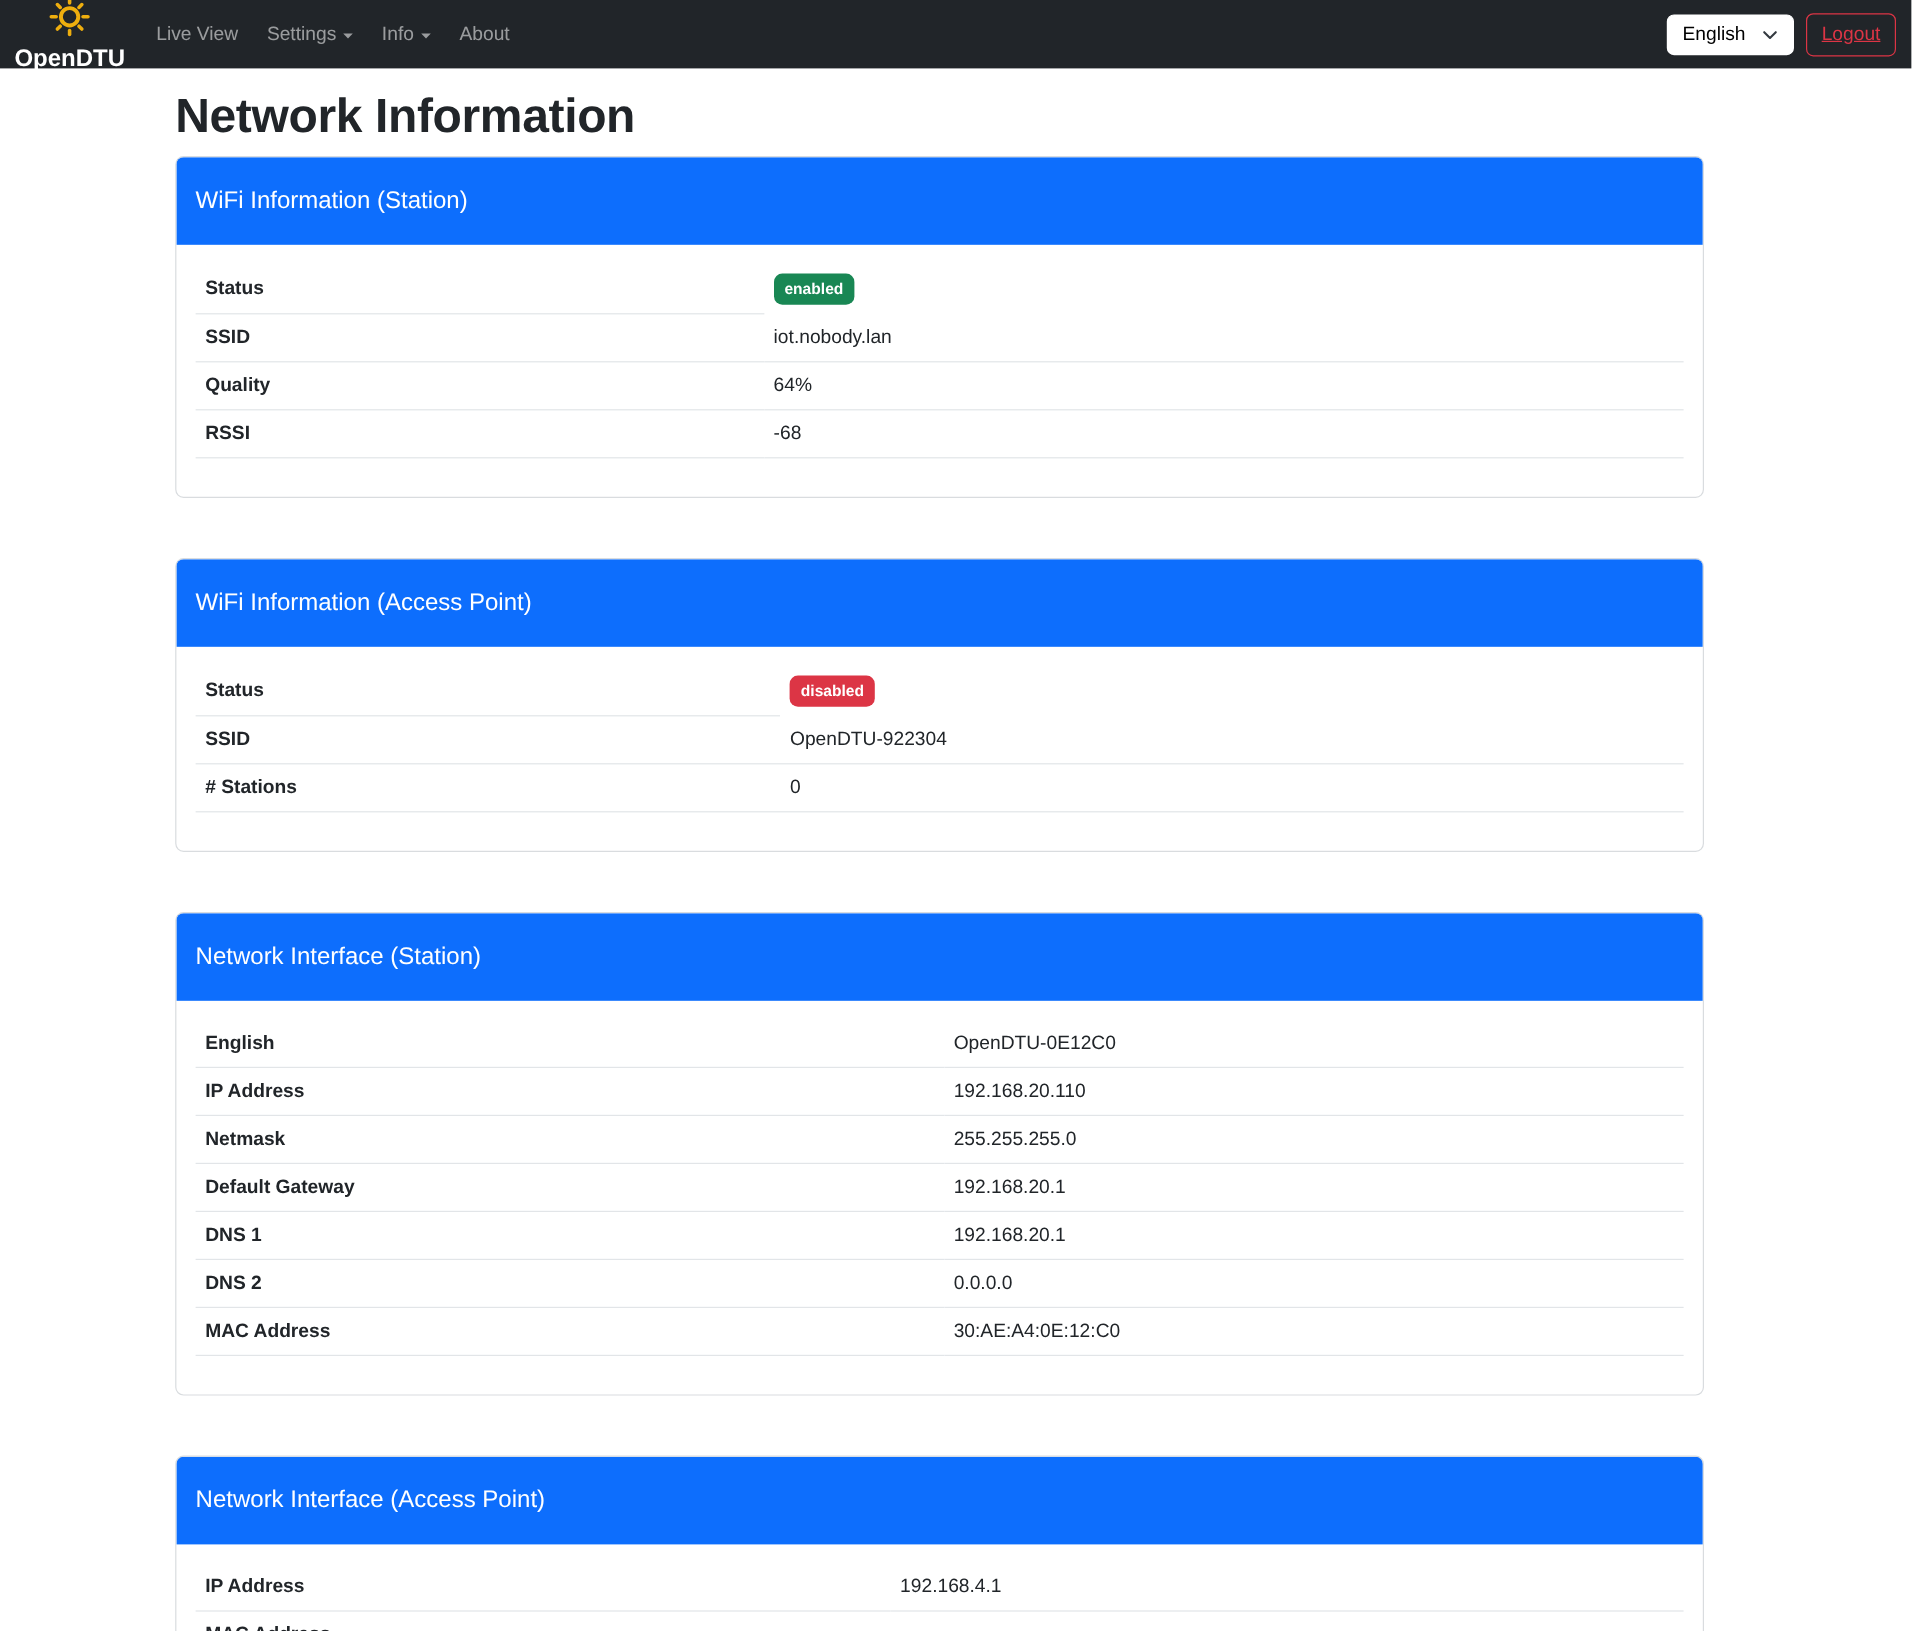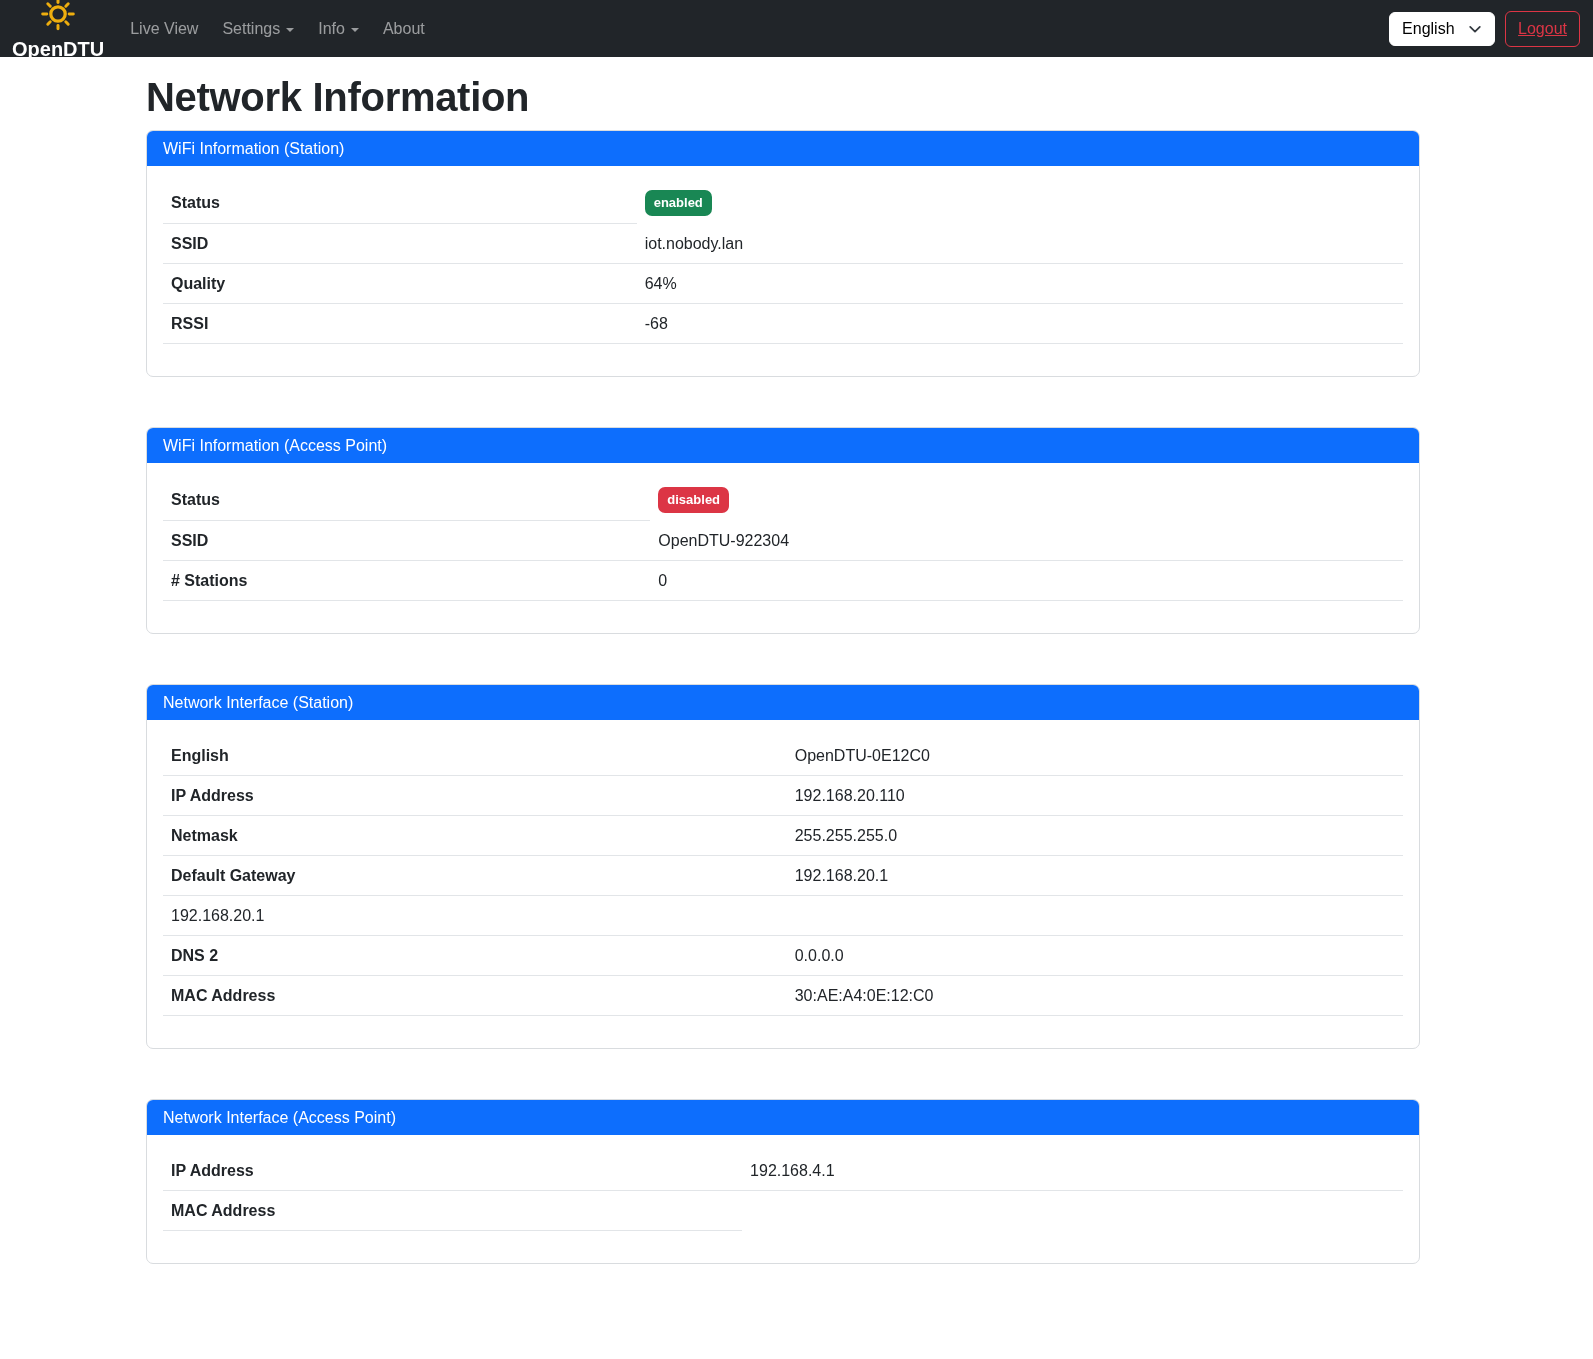--- a/index.html
+++ b/index.html
@@ -101,22 +101,22 @@
   
   .card {
     border: 1px solid #d9dcdf;
     border-radius: 7px;
     margin-bottom: 50px;
     overflow: hidden;
     background: #fff;
   }
   .card-header {
     color: #ffffff;
-    font-size: 16px;
-    padding: 5px 16px;
+    font-size: 20px;
+    padding: 24px 16px;
     line-height: 25px;
   }
   .card-body { padding: 16px; }
   .info-table { margin-bottom: 16px; }
   .info-row { display: flex; align-items: center; }
   .cell {
     padding: 8px 8px;
     font-size: 16px;
     line-height: 23px;
     border-bottom: 1px solid #e2e5e8;
@@ -280,20 +280,21 @@
     </div>
   </div>
             <div class="info-row">
     <div class="cell label" style="width: 50.3%;">Default Gateway</div>
     <div class="cell value">
       <span>192.168.20.1</span>
 
     </div>
   </div>
             <div class="info-row">
+    <div class="cell label" style="width: 50.3%;">DNS 1</div>
     <div class="cell value">
       <span>192.168.20.1</span>
 
     </div>
   </div>
             <div class="info-row">
     <div class="cell label" style="width: 50.3%;">DNS 2</div>
     <div class="cell value">
       <span>0.0.0.0</span>
 

